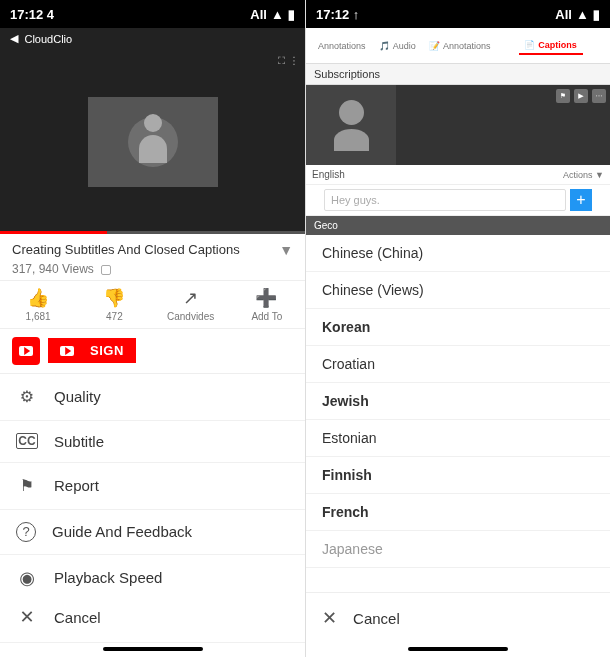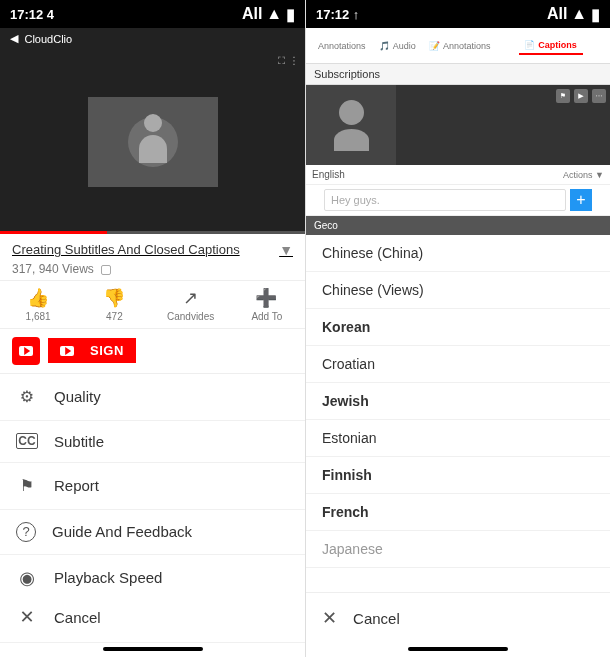--- a/index.html
+++ b/index.html
@@ -27,21 +27,21 @@
       height: 28px;
       background: #000;
       display: flex;
       align-items: center;
       justify-content: space-between;
       padding: 0 10px;
       color: #fff;
       font-size: 13px;
       font-weight: 600;
     }
-    .status-icons { display: flex; align-items: center; gap: 4px; font-size: 16px; }
+    .status-icons { display: flex; align-items: center; gap: 4px; font-size: 13px; }
 
     
     .video-area {
       background: #222;
       height: 185px;
       position: relative;
       display: flex;
       align-items: center;
       justify-content: center;
       overflow: hidden;
@@ -468,21 +468,21 @@
       <div class="video-progress-fill"></div>
     </div>
 
     <div style="position:absolute;top:6px;right:6px;display:flex;gap:4px;">
       <span style="color:#aaa;font-size:10px;">⛶</span>
       <span style="color:#aaa;font-size:10px;">⋮</span>
     </div>
   </div>
 
   <div class="video-info">
-    <div style="display:flex;align-items:flex-start;justify-content:space-between;text-decoration:underline;">
+    <div style="display:flex;align-items:flex-start;justify-content:space-between;">
       <div class="video-title">Creating Subtitles And Closed Captions</div>
       <span style="color:#888;font-size:14px;">▼</span>
     </div>
     <div class="video-views">
       <span>317, 940 Views</span>
       <span class="link-icon"></span>
     </div>
   </div>
 
   <div class="action-bar">

